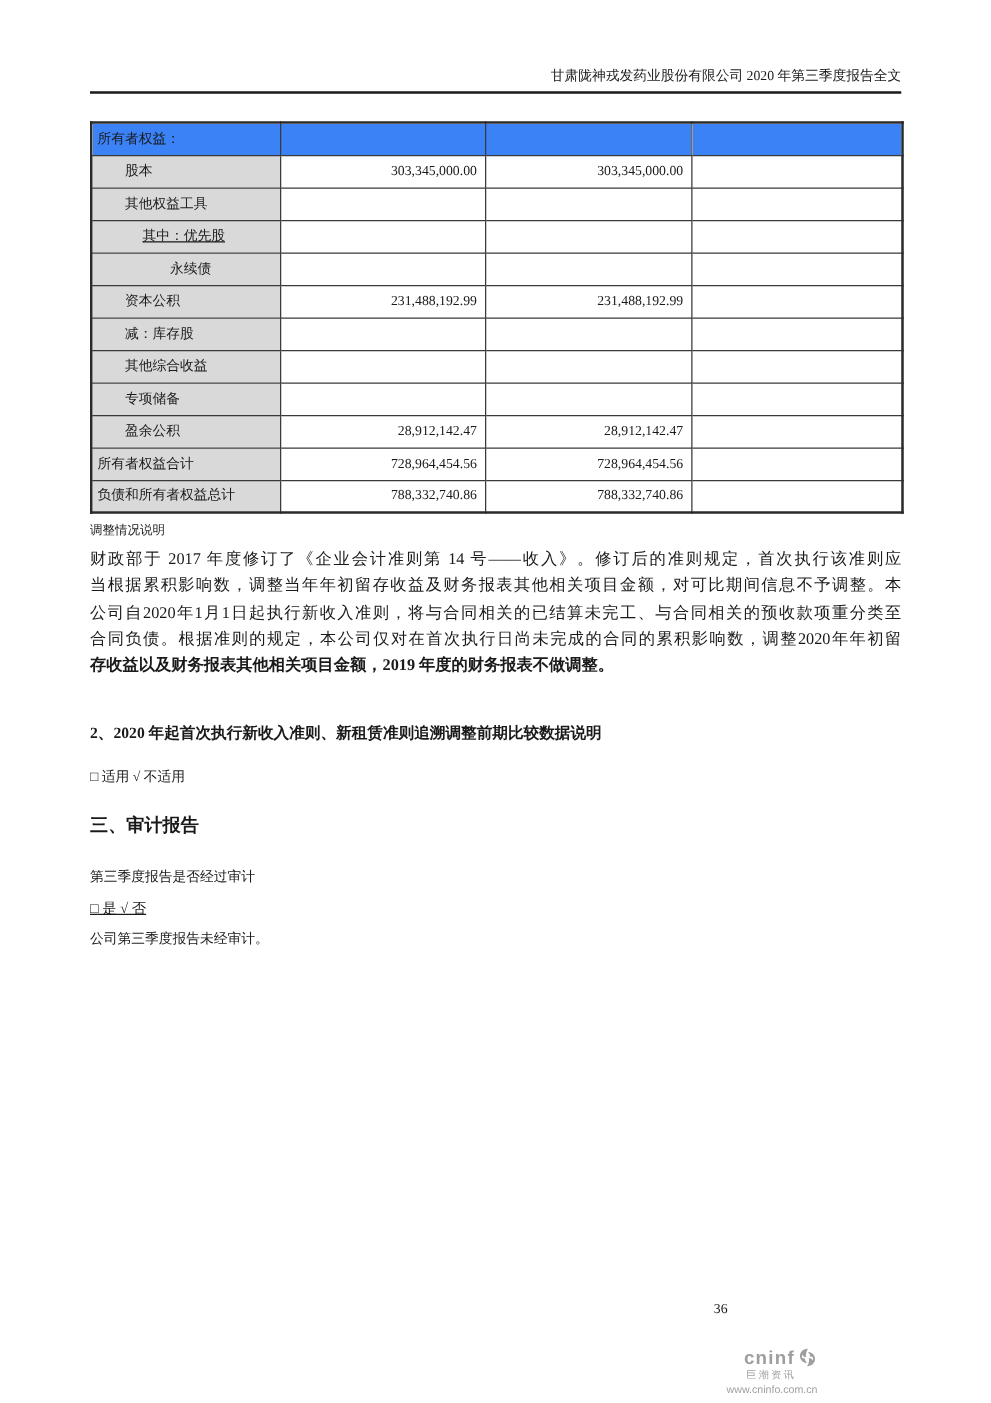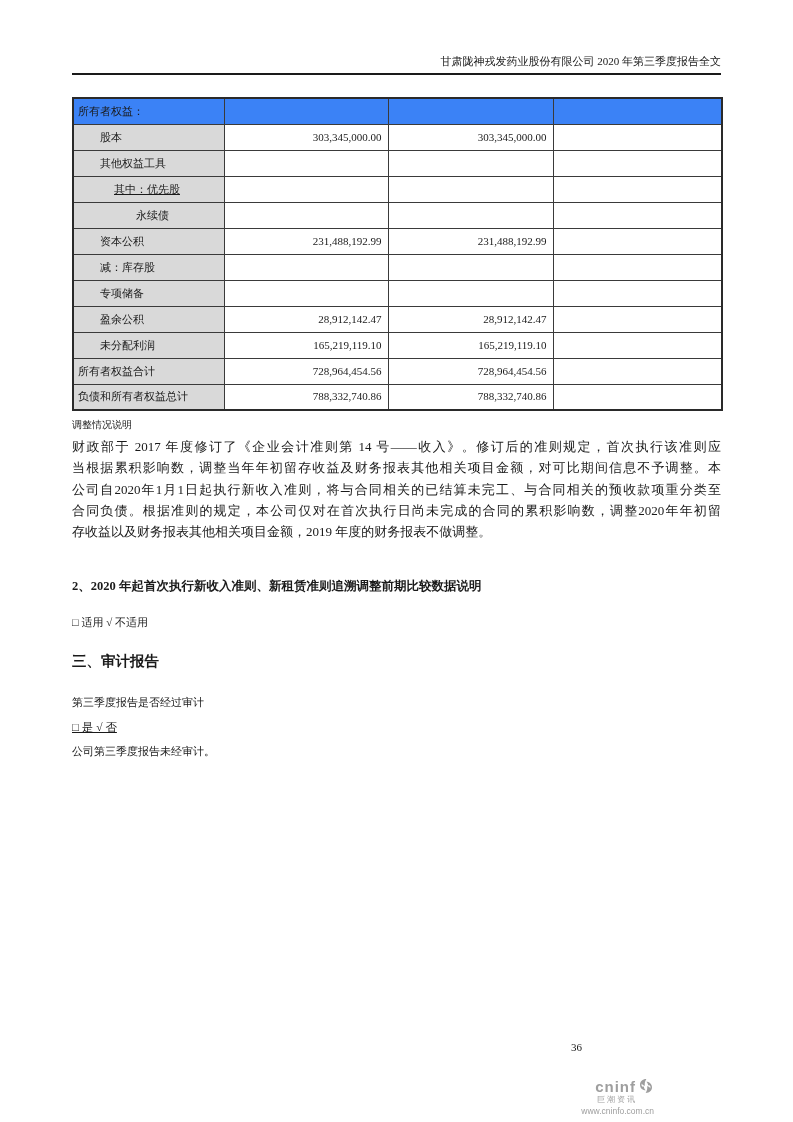--- a/index.html
+++ b/index.html
@@ -51,21 +51,21 @@
 
   
   .caption { margin-top: 7px; font-size: 10px; line-height: 13px; }
   .paragraph { margin-top: 5px; }
   .para-line {
     font-size: 13px;
     line-height: 21.3px;
     text-align: justify;
     text-align-last: justify;
   }
-  .para-line.last-line { text-align: left; text-align-last: left; }
+  .para-line.last-line { text-align: left; text-align-last: left; font-weight: bold; }
 
   .h-sub {
     margin-top: 36px;
     font-size: 12.5px;
     font-weight: bold;
     line-height: 16px;
   }
   .applicability { margin-top: 21px; font-size: 11px; line-height: 14px; }
   .h-main {
     margin-top: 23px;
@@ -162,35 +162,35 @@
             <td class="value-cell">231,488,192.99</td>
             <td class="value-cell"></td>
           </tr>
           <tr>
             <td class="label-cell indent-1">减：库存股</td>
             <td class="value-cell"></td>
             <td class="value-cell"></td>
             <td class="value-cell"></td>
           </tr>
           <tr>
+            <td class="label-cell indent-1">其他综合收益</td>
+            <td class="value-cell"></td>
+            <td class="value-cell"></td>
+            <td class="value-cell"></td>
+          </tr>
+          <tr>
             <td class="label-cell indent-1">专项储备</td>
             <td class="value-cell"></td>
             <td class="value-cell"></td>
             <td class="value-cell"></td>
           </tr>
           <tr>
             <td class="label-cell indent-1">盈余公积</td>
             <td class="value-cell">28,912,142.47</td>
             <td class="value-cell">28,912,142.47</td>
-            <td class="value-cell"></td>
-          </tr>
-          <tr>
-            <td class="label-cell indent-1">未分配利润</td>
-            <td class="value-cell">165,219,119.10</td>
-            <td class="value-cell">165,219,119.10</td>
             <td class="value-cell"></td>
           </tr>
           <tr>
             <td class="label-cell indent-0">所有者权益合计</td>
             <td class="value-cell">728,964,454.56</td>
             <td class="value-cell">728,964,454.56</td>
             <td class="value-cell"></td>
           </tr>
           <tr>
             <td class="label-cell indent-0">负债和所有者权益总计</td>

